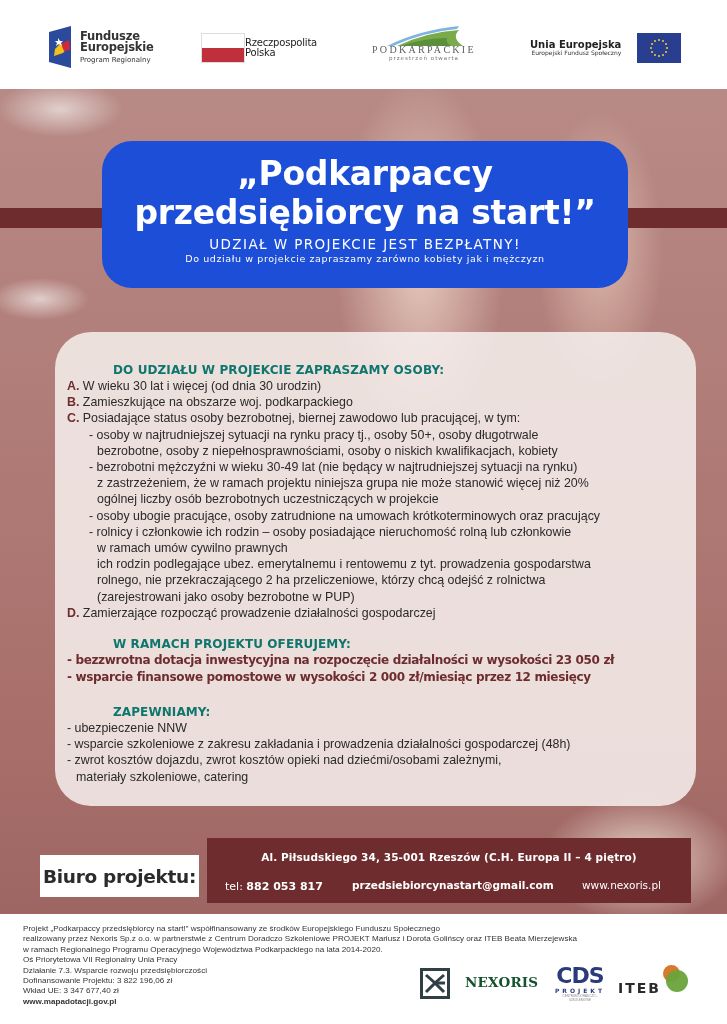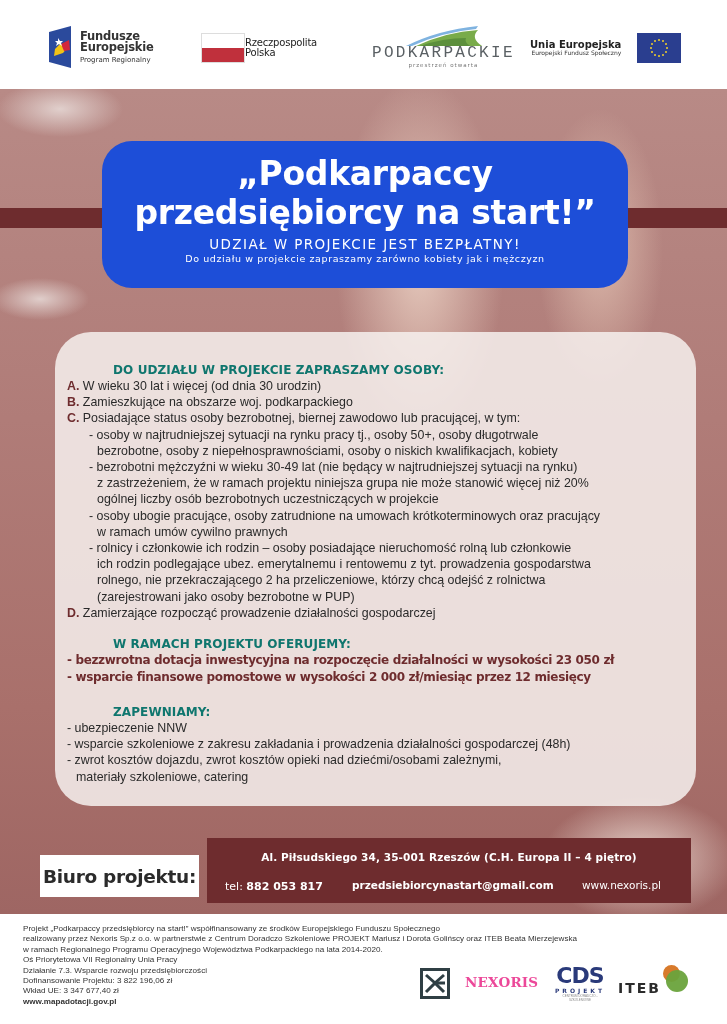--- a/index.html
+++ b/index.html
@@ -13,21 +13,21 @@
   .fe-mark { width: 22px; height: 42px; position: relative; }
   .fe-text { margin-left: 9px; line-height: 1; }
   .fe-text .t1 { font-size: 11.5px; font-weight: bold; color: #333; font-family: "DejaVu Sans", sans-serif; letter-spacing: -0.2px; }
   .fe-text .t2 { font-size: 7px; color: #333; margin-top: 3px; font-family: "DejaVu Sans", sans-serif; }
   .rp-logo { left: 201px; top: 33px; }
   .rp-flag { width: 44px; height: 30px; border: 1px solid #ddd; overflow: hidden; }
   .rp-flag .w { height: 50%; background: #ffffff; }
   .rp-flag .r { height: 50%; background: #c0303c; }
   .rp-text { margin-left: 0; font-size: 10px; color: #222; line-height: 1.05; font-family: "DejaVu Sans", sans-serif; font-weight: normal; letter-spacing: -0.2px; }
   .pk-logo { left: 372px; top: 24px; flex-direction: column; align-items: center; }
-  .pk-name { font-size: 16px; letter-spacing: 2.3px; color: #5a6064; margin-top: -2px; font-family: Liberation Mono, monospace; }
+  .pk-name { font-size: 10px; letter-spacing: 2.3px; color: #5a6064; margin-top: -2px; font-family: Liberation Serif, serif; }
   .pk-sub { font-size: 5.5px; color: #777; letter-spacing: 1px; font-family: "DejaVu Sans", sans-serif; }
   .ue-logo { left: 530px; top: 33px; }
   .ue-text { text-align: right; margin-right: 16px; line-height: 1.1; }
   .ue-text .t1 { font-size: 10px; font-weight: bold; color: #222; font-family: "DejaVu Sans", sans-serif; }
   .ue-text .t2 { font-size: 6px; color: #333; font-family: "DejaVu Sans", sans-serif; }
   .ue-flag { width: 44px; height: 30px; background: #2a3e8f; position: relative; }
 
   
   .hero { position: absolute; left: 0; top: 89px; width: 727px; height: 825px; overflow: hidden;
     background:
@@ -65,21 +65,21 @@
   .tel { position: absolute; left: 18px; top: 42px; font-size: 11px; }
   .tel b { font-weight: bold; }
   .email { position: absolute; left: 145px; top: 41px; font-size: 10.5px; font-weight: bold; }
   .www { position: absolute; left: 375px; top: 41px; font-size: 10.5px; }
 
   
   .footer-text { position: absolute; left: 23px; top: 924px; width: 690px; font-family: "Liberation Sans", sans-serif; font-size: 8.1px; line-height: 10.4px; color: #333; }
   .footer-text .url { font-weight: bold; }
   .partner-logos { position: absolute; top: 962px; left: 0; width: 727px; height: 40px; }
   .nx-mark { position: absolute; left: 420px; top: 6px; width: 30px; height: 31px; border: 3px solid #2f3f44; }
-  .nx-name { position: absolute; left: 465px; top: 12px; font-family: "DejaVu Serif", serif; font-weight: bold; font-size: 13.5px; color: #ec4899; letter-spacing: 0.2px; }
+  .nx-name { position: absolute; left: 465px; top: 12px; font-family: "DejaVu Serif", serif; font-weight: bold; font-size: 13.5px; color: #14532d; letter-spacing: 0.2px; }
   .cds { position: absolute; left: 552px; top: 3px; width: 56px; height: 36px; }
   .cds .big { font-family: "DejaVu Sans", sans-serif; font-weight: bold; font-size: 22px; color: #2a3a7a; letter-spacing: -1px; line-height: 22px; text-align: center; }
   .cds .prj { font-family: "DejaVu Sans", sans-serif; font-size: 6px; color: #2a3a7a; letter-spacing: 3px; text-align: center; font-weight: bold; }
   .cds .tiny { font-size: 3px; color: #888; text-align: center; }
   .iteb { position: absolute; left: 618px; top: 2px; width: 70px; height: 36px; }
   .iteb .name { position: absolute; left: 0; top: 16px; font-family: "DejaVu Sans", sans-serif; font-weight: bold; font-size: 14px; letter-spacing: 2px; color: #2b2b2b; }
   .iteb .c1 { position: absolute; left: 45px; top: 1px; width: 17px; height: 17px; border-radius: 50%; background: #d87a2b; }
   .iteb .c2 { position: absolute; left: 48px; top: 6px; width: 22px; height: 22px; border-radius: 50%; background: #6aa33c; opacity: 0.95; }
 </style>
 </head>
@@ -166,22 +166,22 @@
     <div class="row"><span class="lt">A.</span> <span>W wieku 30 lat i więcej (od dnia 30 urodzin)</span></div>
     <div class="row"><span class="lt">B.</span> <span>Zamieszkujące na obszarze woj. podkarpackiego</span></div>
     <div class="row"><span class="lt">C.</span> <span>Posiadające status osoby bezrobotnej, biernej zawodowo lub pracującej, w tym:</span></div>
 
     <div class="row sub">- osoby w najtrudniejszej sytuacji na rynku pracy tj., osoby 50+, osoby długotrwale</div>
     <div class="row sub2">bezrobotne, osoby z niepełnosprawnościami, osoby o niskich kwalifikacjach, kobiety</div>
     <div class="row sub">- bezrobotni mężczyźni w wieku 30-49 lat (nie będący w najtrudniejszej sytuacji na rynku)</div>
     <div class="row sub2">z zastrzeżeniem, że w ramach projektu niniejsza grupa nie może stanowić więcej niż 20%</div>
     <div class="row sub2">ogólnej liczby osób bezrobotnych uczestniczących w projekcie</div>
     <div class="row sub">- osoby ubogie pracujące, osoby zatrudnione na umowach krótkoterminowych oraz pracujący</div>
+    <div class="row sub">- rolnicy i członkowie ich rodzin – osoby posiadające nieruchomość rolną lub członkowie</div>
     <div class="row sub2">w ramach umów cywilno prawnych</div>
-    <div class="row sub">- rolnicy i członkowie ich rodzin – osoby posiadające nieruchomość rolną lub członkowie</div>
     <div class="row sub2">ich rodzin podlegające ubez. emerytalnemu i rentowemu z tyt. prowadzenia gospodarstwa</div>
     <div class="row sub2">rolnego, nie przekraczającego 2 ha przeliczeniowe, którzy chcą odejść z rolnictwa</div>
     <div class="row sub2">(zarejestrowani jako osoby bezrobotne w PUP)</div>
 
     <div class="row"><span class="lt">D.</span> <span>Zamierzające rozpocząć prowadzenie działalności gospodarczej</span></div>
 
     <div class="gap1"></div>
     <div class="sec-head">W RAMACH PROJEKTU OFERUJEMY:</div>
     <div class="offer">- bezzwrotna dotacja inwestycyjna na rozpoczęcie działalności w wysokości 23 050 zł</div>
     <div class="offer">- wsparcie finansowe pomostowe w wysokości 2 000 zł/miesiąc przez 12 miesięcy</div>

